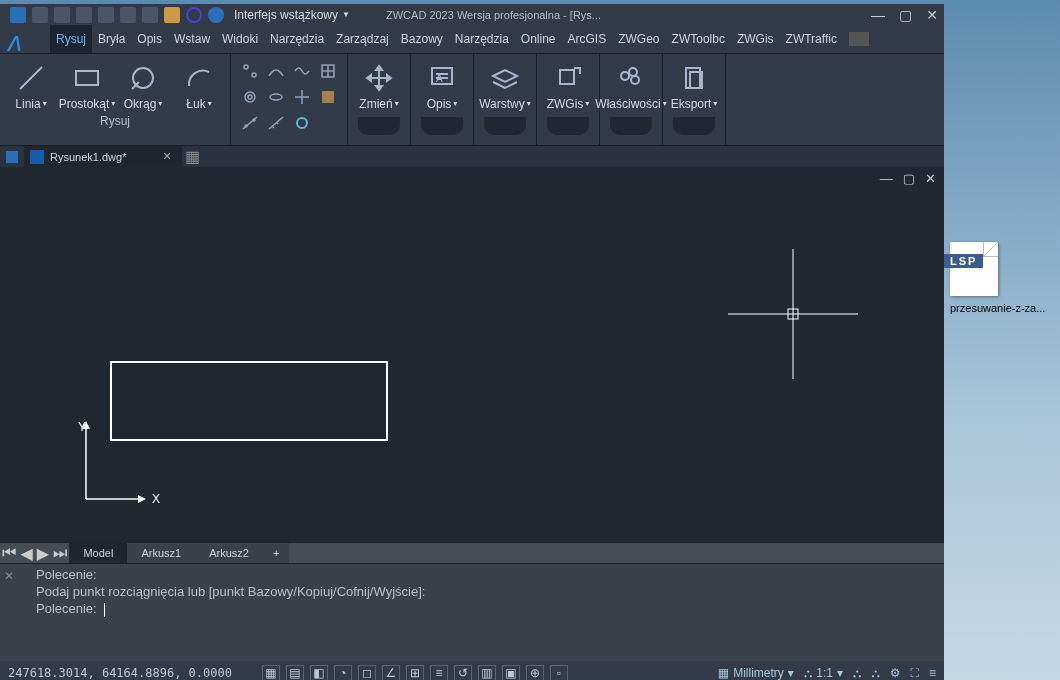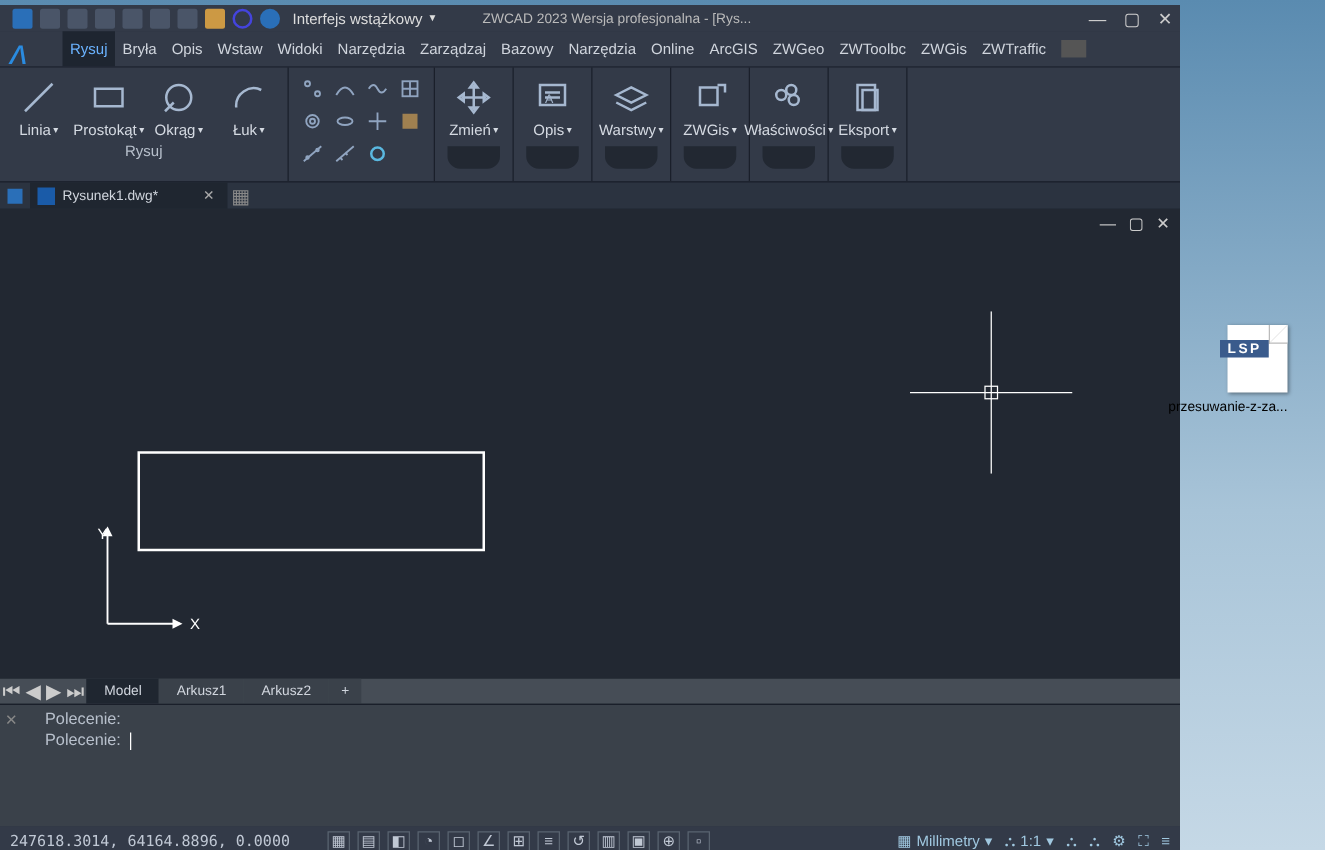--- a/index.html
+++ b/index.html
@@ -53,21 +53,21 @@
 .cmdarea { height:98px; background:#3a414a; color:#b8c0cc; font-family:Consolas,monospace; font-size:13px; line-height:17px; padding:2px 6px; position:relative; border-top:1px solid #1a1f2a; }
 .cmd-x { position:absolute; left:4px; top:4px; color:#888; font-size:12px; cursor:pointer; }
 .cmd-txt { margin-left:30px; }
 .cmd-cursor { display:inline-block; width:1px; height:14px; background:#fff; margin-left:4px; vertical-align:middle; }
 .statusbar { height:23px; background:#333a48; display:flex; align-items:center; color:#c0c8d4; font-size:12px; padding:0 8px; gap:10px; }
 .status-coords { font-family:Consolas,monospace; }
 .status-mid { display:flex; gap:6px; margin-left:20px; }
 .status-ic { width:18px; height:16px; border:1px solid #5a6470; cursor:pointer; display:flex; align-items:center; justify-content:center; }
 .status-right { margin-left:auto; display:flex; align-items:center; gap:10px; }
 .st-seg { display:flex; align-items:center; gap:4px; color:#a0c8e0; }
-.desktop-icon { position:absolute; right:30px; top:260px; width:80px; display:flex; flex-direction:column; align-items:flex-end; cursor:pointer; }
+.desktop-icon { position:absolute; right:30px; top:242px; width:80px; display:flex; flex-direction:column; align-items:flex-start; cursor:pointer; }
 .lsp-file { width:48px; height:54px; background:#fff; position:relative; box-shadow:1px 1px 3px rgba(0,0,0,.4); }
 .lsp-file::before { content:""; position:absolute; top:0; right:0; width:14px; height:14px; background:linear-gradient(135deg,#fff 48%,#ccc 50%,#fff 52%); border-left:1px solid #bbb; border-bottom:1px solid #bbb; }
 .lsp-badge { position:absolute; top:12px; left:-6px; background:#3a5b8c; color:#fff; font-size:11px; font-weight:bold; padding:1px 6px; letter-spacing:2px; }
 .desktop-label { font-size:11px; color:#000; margin-top:6px; max-width:100px; white-space:nowrap; overflow:hidden; text-overflow:ellipsis; }
 svg.ic32 path, svg.ic32 circle, svg.ic32 rect, svg.ic32 line { stroke:#a6b8d0; stroke-width:2; fill:none; }
 svg.ic18 { stroke:#90a4c0; stroke-width:1.5; }
 </style>
 </head>
 <body>
 
@@ -383,20 +383,21 @@
             <span>+</span>
           </div>
       </div>
     </div>
   </div>
 
   <div class="cmdarea">
     <span class="cmd-x">✕</span>
     <div class="cmd-txt">
       <div>Polecenie:</div>
+      <div>Podaj punkt rozciągnięcia lub [punkt Bazowy/Kopiuj/Cofnij/Wyjście]:</div>
       <div><span>Polecenie: </span><span class="cmd-cursor"></span></div>
     </div>
   </div>
 
   <div class="statusbar">
     <span class="status-coords">247618.3014, 64164.8896, 0.0000</span>
     <div class="status-mid">
       <div class="status-ic">▦</div>
       <div class="status-ic">▤</div>
       <div class="status-ic">◧</div>

